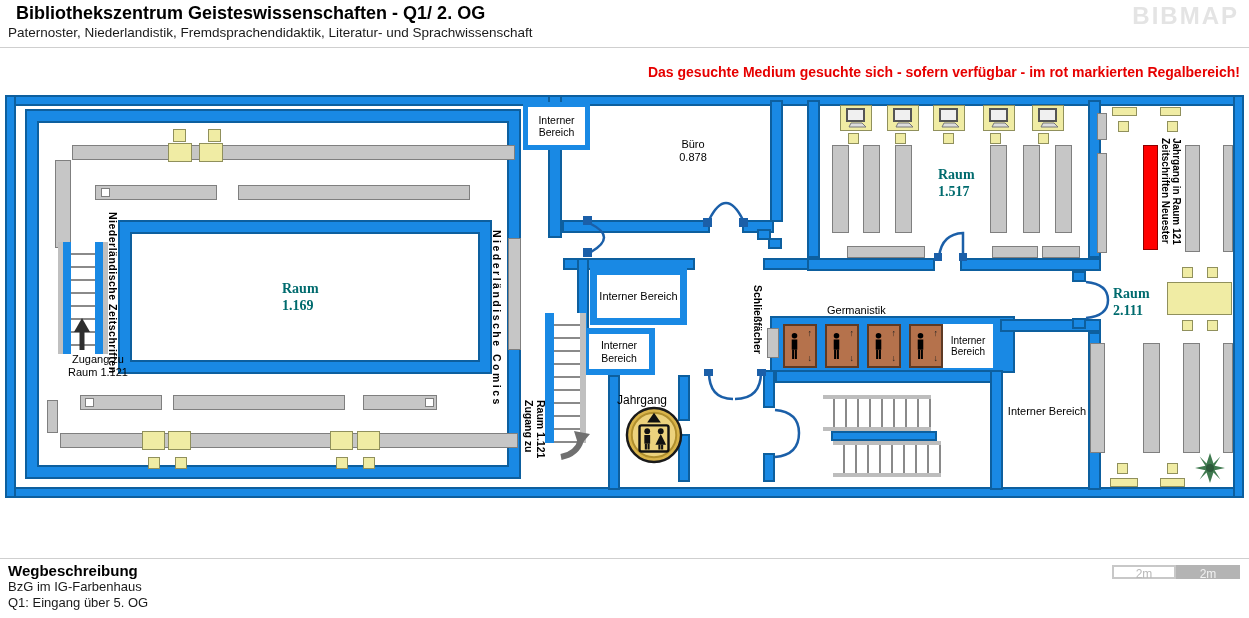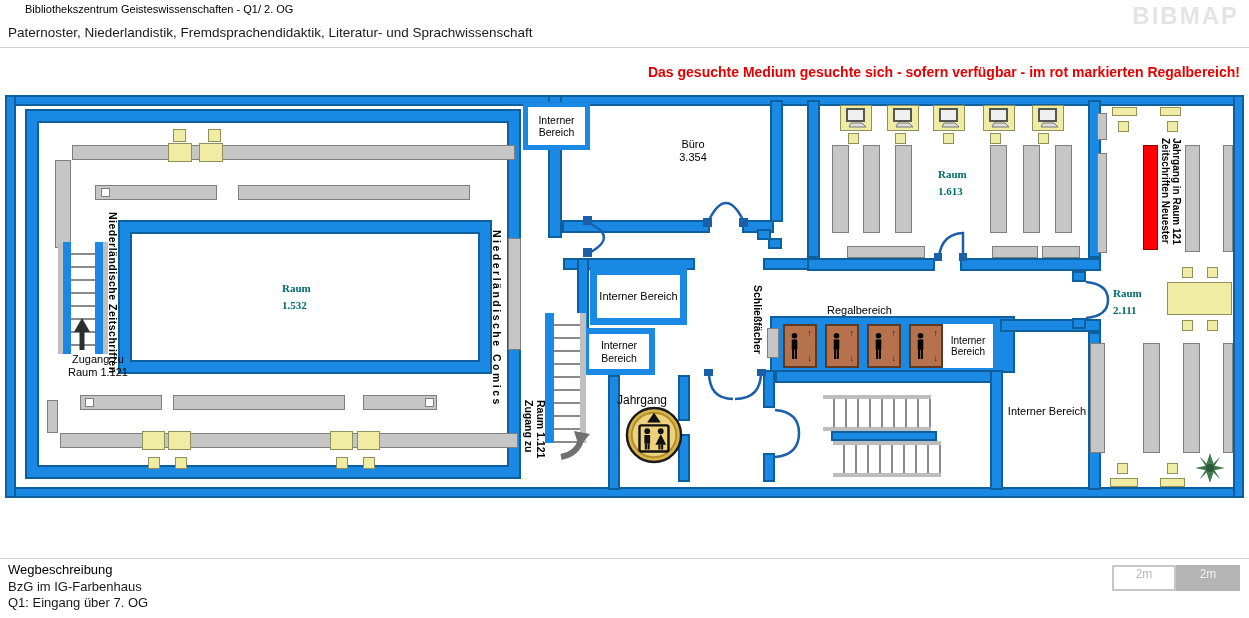--- a/index.html
+++ b/index.html
@@ -1,47 +1,47 @@
 <!DOCTYPE html>
 <html><head>
 <meta charset="utf-8">
 <style>
   html,body{margin:0;padding:0;background:#fff;}
   body{width:1249px;height:618px;position:relative;font-family:"Liberation Sans",sans-serif;color:#000;overflow:hidden;}
   .abs{position:absolute;}
   
-  #title{position:absolute;left:25px;top:3px;font-size:11px;font-weight:normal;}
+  #title{position:absolute;left:16px;top:3px;font-size:18px;font-weight:bold;}
   #subtitle{position:absolute;left:8px;top:25px;font-size:13.5px;color:#1a1a1a;}
   #logo{position:absolute;right:10px;top:2px;font-size:24px;font-weight:bold;color:#e4e4e4;letter-spacing:2px;}
   .hr{position:absolute;left:0;width:1249px;height:1px;background:#cfcfcf;}
   #notice{position:absolute;right:9px;top:64px;font-size:14px;font-weight:bold;color:#e60000;}
   
   #plan{position:absolute;left:5px;top:88px;width:1239px;height:410px;}
   .wall{position:absolute;background:#1989E4;border:2px solid #0D5F9E;box-sizing:border-box;}
   .outline{position:absolute;border:10px solid #1989E4;box-sizing:border-box;box-shadow:0 0 0 2px #0D5F9E, inset 0 0 0 2px #0D5F9E;}
   .shelf{position:absolute;background:#C6C6C6;border:1px solid #7F7F7F;box-sizing:border-box;}
   .ytable{position:absolute;background:#F0ECA4;border:1px solid #90905c;box-sizing:border-box;}
   .wsq{position:absolute;background:#fff;border:1px solid #7F7F7F;box-sizing:border-box;}
   .redshelf{position:absolute;background:#FF0000;border:1px solid #8d0000;box-sizing:border-box;}
   .whitebox{position:absolute;background:#fff;border:6px solid #1989E4;box-sizing:border-box;display:flex;align-items:center;justify-content:center;text-align:center;font-size:11px;line-height:1.15;}
   .plainbox{position:absolute;background:#fff;display:flex;align-items:center;justify-content:center;text-align:center;font-size:10px;line-height:1.1;}
-  .teal{position:absolute;color:#006B6E;font-family:"Liberation Serif",serif;font-weight:bold;font-size:11px;line-height:17px;}
+  .teal{position:absolute;color:#006B6E;font-family:"Liberation Serif",serif;font-weight:bold;font-size:14px;line-height:17px;}
   .plabel{position:absolute;font-size:11px;line-height:13px;}
   .vtext{position:absolute;writing-mode:vertical-rl;font-weight:bold;font-size:10.5px;color:#000;}
   .vpair{position:absolute;display:flex;flex-direction:row;}
   .vpair span{writing-mode:vertical-rl;font-weight:bold;font-size:10.5px;}
   .steps-v{background-color:#fff;background-image:repeating-linear-gradient(to bottom,transparent 0 11px,#8a8a8a 11px 13px);}
   .steps-h{position:absolute;background-color:#fff;background-image:repeating-linear-gradient(to right,transparent 0 10px,#8a8a8a 10px 12px);border-top:4px solid #bdbdbd;border-bottom:4px solid #bdbdbd;box-sizing:border-box;}
   .cabin{position:absolute;width:34px;height:44px;background:#B5724C;border:2px solid #5E3A24;box-sizing:border-box;display:flex;align-items:center;justify-content:space-around;}
   .cabin .arrs{display:flex;flex-direction:column;justify-content:space-between;height:34px;font-size:9px;color:#222;line-height:9px;}
   
-  #footer-heading{position:absolute;left:8px;top:562px;font-size:13px;font-weight:normal;}
+  #footer-heading{position:absolute;left:8px;top:562px;font-size:15px;font-weight:bold;}
   #footer-line1{position:absolute;left:8px;top:579px;font-size:13px;color:#1a1a1a;}
   #footer-line2{position:absolute;left:8px;top:595px;font-size:13px;color:#1a1a1a;}
-  .scaleseg{position:absolute;top:565px;width:64px;height:26px;font-size:12px;text-align:center;line-height:14px;box-sizing:border-box;}
+  .scaleseg{position:absolute;top:565px;width:64px;height:14px;font-size:12px;text-align:center;line-height:14px;box-sizing:border-box;}
   #scale-left{left:1112px;background:#fff;border:2px solid #c8c8c8;color:#b8b8b8;}
   #scale-right{left:1176px;background:#b4b4b4;border:2px solid #b4b4b4;color:#f2f2f2;}
 </style>
 </head>
 <body>
 
 <div id="title">Bibliothekszentrum Geisteswissenschaften - Q1/ 2. OG</div>
 <div id="subtitle">Paternoster, Niederlandistik, Fremdsprachendidaktik, Literatur- und Sprachwissenschaft</div>
 <div id="logo">BIBMAP</div>
 <div class="hr" style="top:47px"></div>
@@ -51,21 +51,21 @@
 
   <div class="wall" style="left:0;top:7px;width:1239px;height:11px"></div>
   <div class="wall" style="left:0;top:399px;width:1239px;height:11px"></div>
   <div class="wall" style="left:0;top:7px;width:11px;height:403px"></div>
   <div class="wall" style="left:1228px;top:7px;width:11px;height:403px"></div>
 
   <div class="outline" style="left:22px;top:23px;width:492px;height:366px"></div>
   <div class="outline" style="left:115px;top:134px;width:370px;height:150px;background:#fff"></div>
   <div class="teal" style="left:277px;top:192px">
     <span style="display:block">Raum</span>
-    <span style="display:block">1.532</span>
+    <span style="display:block">1.169</span>
   </div>
 
   <div class="shelf" style="left:67px;top:57px;width:443px;height:15px"></div>
   <div class="ytable" style="left:163px;top:55px;width:24px;height:19px"></div>
   <div class="ytable" style="left:194px;top:55px;width:24px;height:19px"></div>
   <div class="ytable" style="left:168px;top:41px;width:13px;height:13px"></div>
   <div class="ytable" style="left:203px;top:41px;width:13px;height:13px"></div>
   <div class="shelf" style="left:90px;top:97px;width:122px;height:15px"></div>
   <div class="wsq" style="left:96px;top:100px;width:9px;height:9px"></div>
   <div class="shelf" style="left:233px;top:97px;width:232px;height:15px"></div>
@@ -110,21 +110,21 @@
   <div class="wall" style="left:765px;top:12px;width:13px;height:122px"></div>
   <div class="wall" style="left:558px;top:170px;width:132px;height:12px"></div>
   <div class="wall" style="left:758px;top:170px;width:57px;height:12px"></div>
   <div class="wall" style="left:572px;top:170px;width:12px;height:112px"></div>
   <div class="wall" style="left:603px;top:287px;width:12px;height:115px"></div>
   <div class="wall" style="left:673px;top:287px;width:12px;height:46px"></div>
   <div class="wall" style="left:673px;top:346px;width:12px;height:48px"></div>
 
   <div class="plabel" style="left:648px;top:50px;width:80px;text-align:center">
     <span style="display:block">Büro</span>
-    <span style="display:block">3.354</span>
+    <span style="display:block">0.878</span>
   </div>
 
   <div class="whitebox" style="left:518px;top:14px;width:67px;height:48px;border-width:5px;font-size:10.5px">
       <span>Interner Bereich</span>
     </div>
   <div class="whitebox" style="left:585px;top:180px;width:97px;height:57px;border-width:7px">
       <span>Interner Bereich</span>
     </div>
   <div class="whitebox" style="left:578px;top:240px;width:72px;height:47px;border-width:6px;font-size:10.5px">
       <span>Interner Bereich</span>
@@ -152,21 +152,21 @@
       <rect x="23.3" y="39" width="2.2" height="6" fill="#111"></rect>
     <circle cx="37" cy="26" r="3" fill="#111"></circle>
       <polygon points="37,29 31.5,40 42.5,40" fill="#111"></polygon>
     <rect x="34.5" y="40" width="2.2" height="5" fill="#111"></rect>
       <rect x="37.3" y="40" width="2.2" height="5" fill="#111"></rect>
   </svg>
 
   <div class="vtext" style="left:747px;top:197px;height:90px">Schließfächer</div>
   <div class="wall" style="left:765px;top:228px;width:245px;height:57px"></div>
   <div class="shelf" style="left:762px;top:240px;width:12px;height:30px"></div>
-  <div class="plabel" style="left:822px;top:216px;width:100px">Regalbereich</div>
+  <div class="plabel" style="left:822px;top:216px;width:100px">Germanistik</div>
   <div class="cabin" style="left:778px;top:236px">
     <svg width="13" height="32" viewBox="0 0 14 30">
         <circle cx="7" cy="4" r="3" fill="#000"></circle>
         <rect x="4" y="8" width="6" height="11" fill="#000"></rect>
         <rect x="4.4" y="19" width="2.2" height="10" fill="#000"></rect>
         <rect x="7.4" y="19" width="2.2" height="10" fill="#000"></rect>
       </svg>
     <span class="arrs">
         <span>↑</span>
         <span>↓</span>
@@ -210,21 +210,21 @@
   </div>
   <div class="plainbox" style="left:938px;top:236px;width:50px;height:44px">
       <span>Interner Bereich</span>
     </div>
 
   <div class="wall" style="left:802px;top:12px;width:13px;height:158px"></div>
   <div class="wall" style="left:802px;top:170px;width:128px;height:13px"></div>
   <div class="wall" style="left:955px;top:170px;width:141px;height:13px"></div>
   <div class="teal" style="left:933px;top:78px">
     <span style="display:block">Raum</span>
-    <span style="display:block">1.613</span>
+    <span style="display:block">1.517</span>
   </div>
   <div class="ytable" style="left:835px;top:17px;width:32px;height:26px"><svg width="24" height="22" viewBox="0 0 24 20" style="margin:1px 0 0 3px">
         <rect x="3" y="1" width="17" height="12" fill="#f0f0f0" stroke="#555" stroke-width="2"></rect>
         <path d="M7 15 h11 l4 4 h-17 z" fill="#ddd" stroke="#777"></path>
       </svg></div>
   <div class="ytable" style="left:882px;top:17px;width:32px;height:26px"><svg width="24" height="22" viewBox="0 0 24 20" style="margin:1px 0 0 3px">
         <rect x="3" y="1" width="17" height="12" fill="#f0f0f0" stroke="#555" stroke-width="2"></rect>
         <path d="M7 15 h11 l4 4 h-17 z" fill="#ddd" stroke="#777"></path>
       </svg></div>
   <div class="ytable" style="left:928px;top:17px;width:32px;height:26px"><svg width="24" height="22" viewBox="0 0 24 20" style="margin:1px 0 0 3px">
@@ -331,15 +331,15 @@
     <path d="M77,262 L77,240" stroke="#2e2e2e" stroke-width="5" fill="none"></path>
     <polygon points="77,230 69,244 85,244" fill="#2e2e2e"></polygon>
     <path d="M556,369 Q572,366 576,352" stroke="#707070" stroke-width="6" fill="none"></path>
     <polygon points="569,343 585,346 574,359" fill="#707070"></polygon>
   </svg>
 </div>
 
 <div class="hr" style="top:558px"></div>
 <div id="footer-heading">Wegbeschreibung</div>
 <div id="footer-line1">BzG im IG-Farbenhaus</div>
-<div id="footer-line2">Q1: Eingang über 7. OG</div>
+<div id="footer-line2">Q1: Eingang über 5. OG</div>
 <div id="scale-left" class="scaleseg">2m</div>
 <div id="scale-right" class="scaleseg">2m</div>
 
 </body></html>

